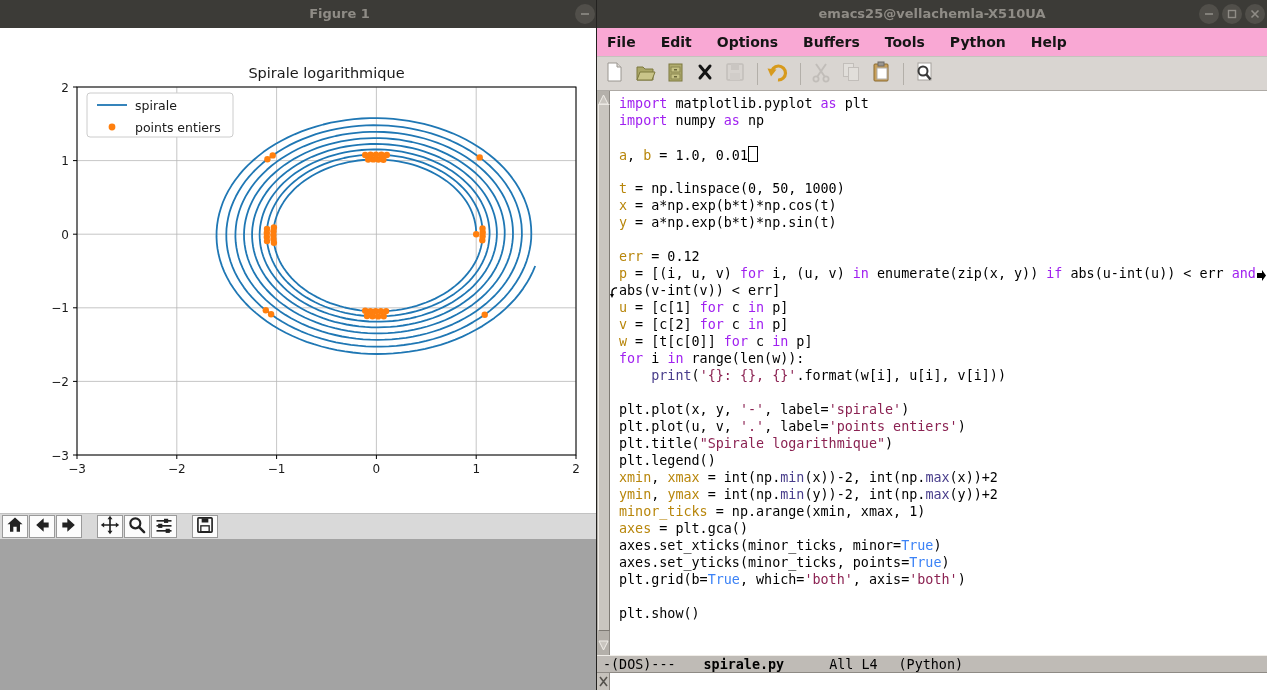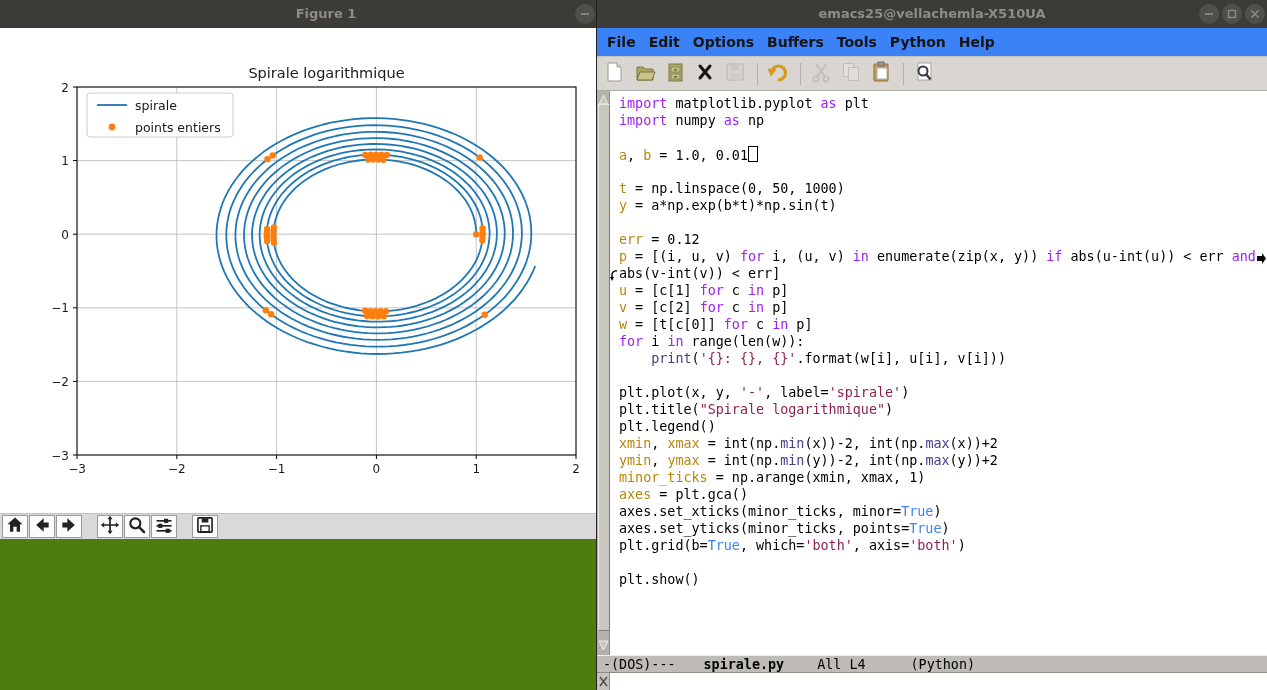--- a/index.html
+++ b/index.html
@@ -7,31 +7,31 @@
   .win{position:absolute;}
   
   .titlebar{position:absolute;top:0;left:0;right:0;height:28px;background:#3c3b37;
             border-bottom:1px solid #2a2926;}
   .titlebar .title{position:absolute;left:0;right:0;top:0;height:28px;line-height:28px;
             text-align:center;color:#8f8c86;font-size:13px;font-weight:bold;}
   .tb-btn{position:absolute;top:4px;width:20px;height:20px;border-radius:50%;
           background:#514f4a;display:flex;align-items:center;justify-content:center;}
   .tb-btn svg{display:block;}
   
-  #figure-win{left:0;top:0;width:652px;height:690px;background:#4d7c0f;}
+  #figure-win{left:0;top:0;width:652px;height:690px;background:#a3a3a3;padding-left:27px;}
   #plot-wrap{position:absolute;left:0;top:28px;width:596px;height:485px;background:#fff;}
   #mpl-toolbar{position:absolute;left:0;top:513px;width:596px;height:26px;background:#d9d9d9;
                border-top:1px solid #c2c2c2;display:flex;align-items:center;padding-left:2px;box-sizing:border-box;}
   .mpl-btn{width:26px;height:23px;background:#fcfcfc;border:1px solid #9a9a9a;margin-right:1px;
            display:flex;align-items:center;justify-content:center;padding:0;box-sizing:border-box;}
   .mpl-gap{width:14px;}
   
   #emacs-win{left:596px;top:0;width:671px;height:690px;background:#ffffff;border-left:1px solid #232220;box-sizing:border-box;}
-  #emacs-menubar{position:absolute;left:0;top:28px;width:100%;height:29px;background:#3b82f6;
-                 display:flex;align-items:center;gap:9px;padding-left:8px;box-sizing:border-box;
+  #emacs-menubar{position:absolute;left:0;top:28px;width:100%;height:29px;background:#f9a8d4;
+                 display:flex;align-items:center;gap:21px;padding-left:8px;box-sizing:border-box;
                  border-bottom:1px solid #c6c2bd;}
   .menu-item{font-size:14px;font-weight:600;color:#151515;padding:0 2px;}
   #emacs-toolbar{position:absolute;left:0;top:57px;width:100%;height:34px;background:#d9d5d1;
                  display:flex;align-items:center;padding-left:4px;box-sizing:border-box;
                  border-bottom:1px solid #aeaaa5;}
   .etb-btn{width:28px;height:28px;border:none;background:transparent;display:flex;align-items:center;
            justify-content:center;margin-right:2px;padding:0;}
   .etb-sep{width:1px;height:22px;background:#b3afa9;margin:0 6px;}
   #emacs-body{position:absolute;left:0;top:91px;width:100%;height:564px;background:#fff;}
   
@@ -49,22 +49,22 @@
   .tk-b{color:#483d8b;} .tk-c{color:#3b82f6;} .tk-d{color:#000000;}
   .cursor{display:inline-block;width:8px;height:14px;border:1px solid #000;vertical-align:-2px;}
   .wrap-ind{position:absolute;right:1px;top:3px;}
   .curl-ind{position:absolute;left:0px;top:3px;}
   
   #mode-line{position:absolute;left:0;top:655px;width:100%;height:18px;background:#bfbbb6;
              border-top:1px solid #f0ede8;border-bottom:1px solid #8e8a85;box-sizing:border-box;
              font-family:"DejaVu Sans Mono",monospace;font-size:13.4px;color:#000;
              display:flex;align-items:center;padding-left:6px;}
   #mode-line .buf{font-weight:bold;margin-left:28px;}
-  #mode-line .pos{margin-left:33px;}
-  #mode-line .mode{margin-left:45px;text-align:center;}
+  #mode-line .pos{margin-left:45px;}
+  #mode-line .mode{margin-left:21px;text-align:center;}
   #minibuffer{position:absolute;left:0;top:673px;width:100%;height:17px;background:#fff;
               font-family:"DejaVu Sans Mono",monospace;font-size:13.4px;color:#000;}
   #mb-corner{position:absolute;left:0;top:0;width:13px;height:17px;background:#c6c2bc;
              border-right:1px solid #8e8a84;box-sizing:border-box;}
   #mb-text{position:absolute;left:20px;top:0;height:17px;line-height:17px;white-space:pre;}
 </style>
 </head>
 <body>
 
 <div class="win" id="figure-win">
@@ -326,37 +326,39 @@
           </svg>
       </span>
     </div>
     <div id="code-pane">
         <div class="code-line"><span class="tk-k">import</span><span class="tk-d"> matplotlib.pyplot </span><span class="tk-k">as</span><span class="tk-d"> plt</span></div>
         <div class="code-line"><span class="tk-k">import</span><span class="tk-d"> numpy </span><span class="tk-k">as</span><span class="tk-d"> np</span></div>
         <div class="code-line"></div>
         <div class="code-line"><span class="tk-v">a</span><span class="tk-d">, </span><span class="tk-v">b</span><span class="tk-d"> = 1.0, 0.01</span><span class="cursor"></span></div>
         <div class="code-line"></div>
         <div class="code-line"><span class="tk-v">t</span><span class="tk-d"> = np.linspace(0, 50, 1000)</span></div>
+        <div class="code-line"><span class="tk-v">x</span><span class="tk-d"> = a*np.exp(b*t)*np.cos(t)</span></div>
         <div class="code-line"><span class="tk-v">y</span><span class="tk-d"> = a*np.exp(b*t)*np.sin(t)</span></div>
         <div class="code-line"></div>
         <div class="code-line"><span class="tk-v">err</span><span class="tk-d"> = 0.12</span></div>
         <div class="code-line"><span class="tk-v">p</span><span class="tk-d"> = [(i, u, v) </span><span class="tk-k">for</span><span class="tk-d"> i, (u, v) </span><span class="tk-k">in</span><span class="tk-d"> enumerate(zip(x, y)) </span><span class="tk-k">if</span><span class="tk-d"> abs(u-int(u)) &lt; err </span><span class="tk-k">and</span><span class="tk-d"> </span><span class="wrap-ind"><svg width="9" height="11">
               <polygon points="0,3 5,3 5,0 9,5.5 5,11 5,8 0,8" fill="#000"></polygon>
             </svg></span></div>
         <div class="code-line"><span class="curl-ind"><svg width="8" height="11">
               <path d="M7,1 A4,4 0 0 0 2,5 L2,8" fill="none" stroke="#000" stroke-width="1.4"></path>
               <polygon points="0,7 4,7 2,11" fill="#000"></polygon>
             </svg></span><span class="tk-d">abs(v-int(v)) &lt; err]</span></div>
         <div class="code-line"><span class="tk-v">u</span><span class="tk-d"> = [c[1] </span><span class="tk-k">for</span><span class="tk-d"> c </span><span class="tk-k">in</span><span class="tk-d"> p]</span></div>
         <div class="code-line"><span class="tk-v">v</span><span class="tk-d"> = [c[2] </span><span class="tk-k">for</span><span class="tk-d"> c </span><span class="tk-k">in</span><span class="tk-d"> p]</span></div>
         <div class="code-line"><span class="tk-v">w</span><span class="tk-d"> = [t[c[0]] </span><span class="tk-k">for</span><span class="tk-d"> c </span><span class="tk-k">in</span><span class="tk-d"> p]</span></div>
         <div class="code-line"><span class="tk-k">for</span><span class="tk-d"> i </span><span class="tk-k">in</span><span class="tk-d"> range(len(w)):</span></div>
         <div class="code-line"><span class="tk-d">    </span><span class="tk-b">print</span><span class="tk-d">(</span><span class="tk-s">'{}: {}, {}'</span><span class="tk-d">.format(w[i], u[i], v[i]))</span></div>
         <div class="code-line"></div>
         <div class="code-line"><span class="tk-d">plt.plot(x, y, </span><span class="tk-s">'-'</span><span class="tk-d">, label=</span><span class="tk-s">'spirale'</span><span class="tk-d">)</span></div>
+        <div class="code-line"><span class="tk-d">plt.plot(u, v, </span><span class="tk-s">'.'</span><span class="tk-d">, label=</span><span class="tk-s">'points entiers'</span><span class="tk-d">)</span></div>
         <div class="code-line"><span class="tk-d">plt.title(</span><span class="tk-s">"Spirale logarithmique"</span><span class="tk-d">)</span></div>
         <div class="code-line"><span class="tk-d">plt.legend()</span></div>
         <div class="code-line"><span class="tk-v">xmin</span><span class="tk-d">, </span><span class="tk-v">xmax</span><span class="tk-d"> = int(np.</span><span class="tk-b">min</span><span class="tk-d">(x))-2, int(np.</span><span class="tk-b">max</span><span class="tk-d">(x))+2</span></div>
         <div class="code-line"><span class="tk-v">ymin</span><span class="tk-d">, </span><span class="tk-v">ymax</span><span class="tk-d"> = int(np.</span><span class="tk-b">min</span><span class="tk-d">(y))-2, int(np.</span><span class="tk-b">max</span><span class="tk-d">(y))+2</span></div>
         <div class="code-line"><span class="tk-v">minor_ticks</span><span class="tk-d"> = np.arange(xmin, xmax, 1)</span></div>
         <div class="code-line"><span class="tk-v">axes</span><span class="tk-d"> = plt.gca()</span></div>
         <div class="code-line"><span class="tk-d">axes.set_xticks(minor_ticks, minor=</span><span class="tk-c">True</span><span class="tk-d">)</span></div>
         <div class="code-line"><span class="tk-d">axes.set_yticks(minor_ticks, points=</span><span class="tk-c">True</span><span class="tk-d">)</span></div>
         <div class="code-line"><span class="tk-d">plt.grid(b=</span><span class="tk-c">True</span><span class="tk-d">, which=</span><span class="tk-s">'both'</span><span class="tk-d">, axis=</span><span class="tk-s">'both'</span><span class="tk-d">)</span></div>
         <div class="code-line"></div>

